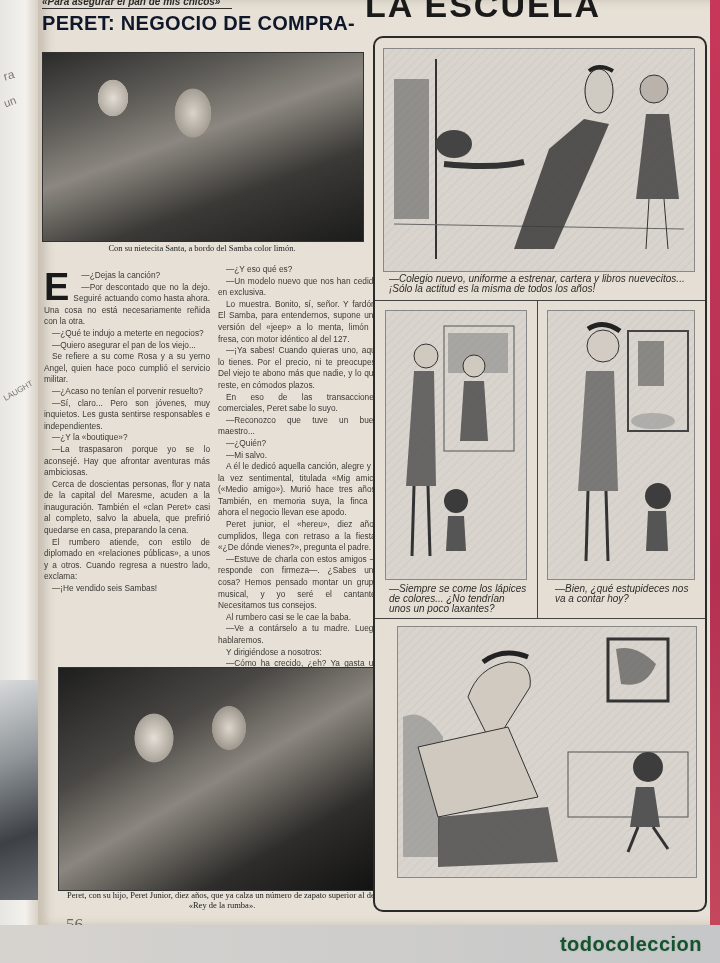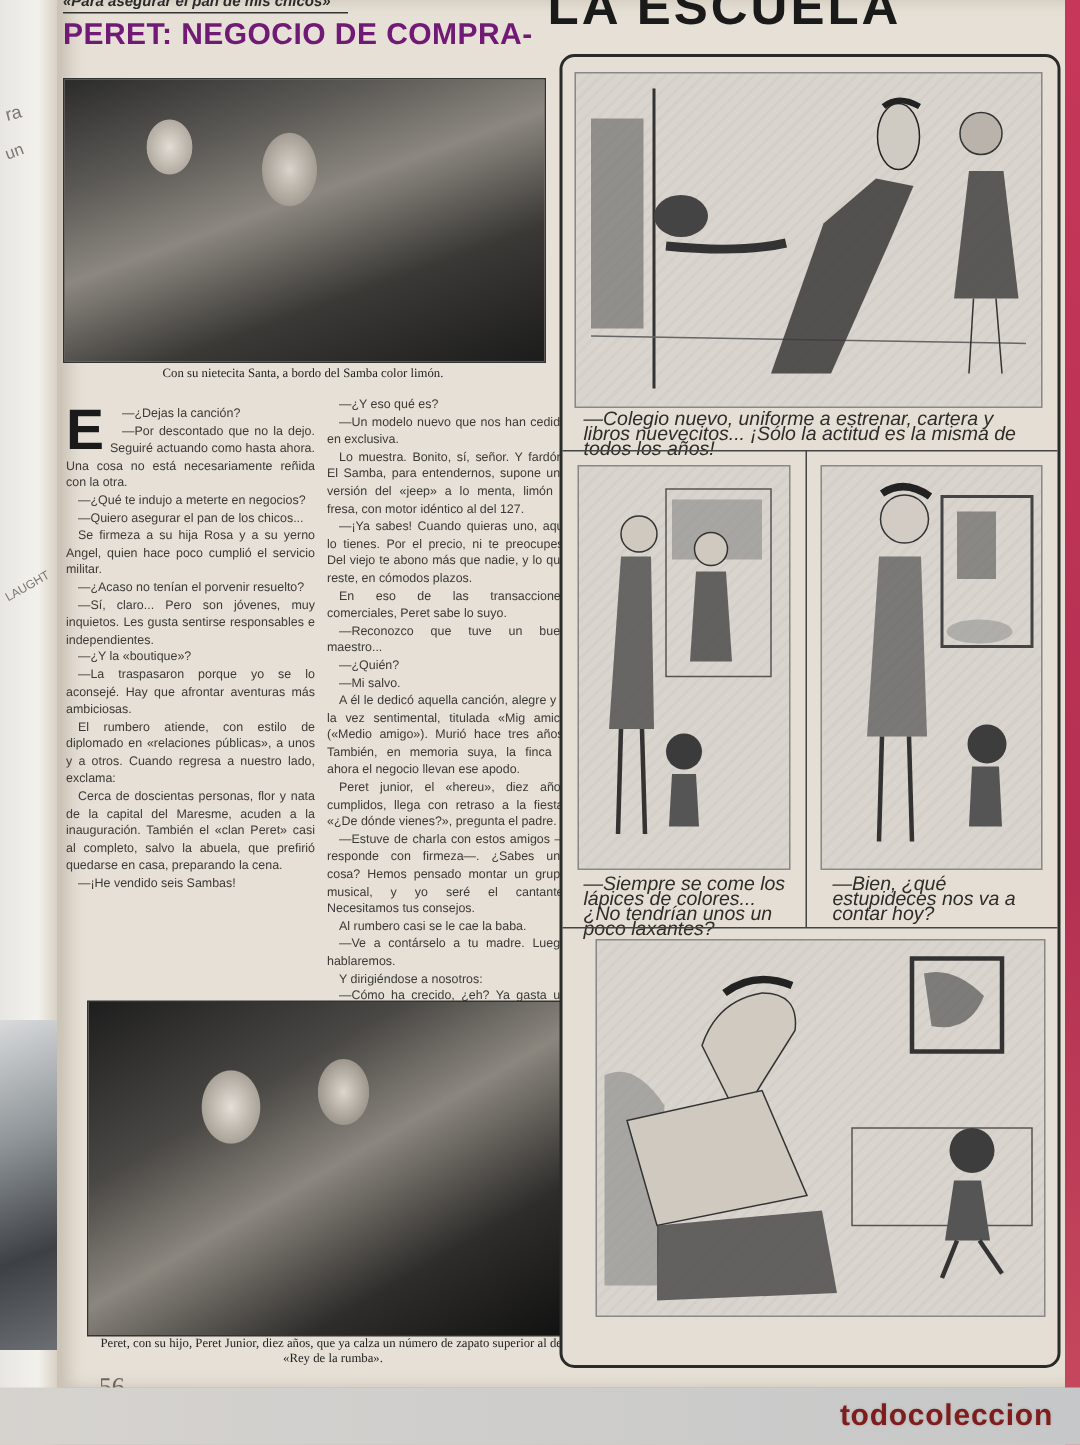--- a/index.html
+++ b/index.html
@@ -30,35 +30,35 @@
     position:absolute; left:38px; top:0; width:674px; height:925px;
     background:#e6e0d6;
     box-shadow: inset 8px 0 10px rgba(120,100,80,0.25);
   }
   .footer-strip {
     position:absolute; left:0; top:925px; width:720px; height:38px;
     background:linear-gradient(90deg,#d6d3cf,#c6c7c8);
   }
   .watermark {
     position:absolute; right:18px; top:933px;
-    font-size:20px; font-weight:bold; color:#7f1d1d; letter-spacing:0.5px;
+    font-size:20px; font-weight:bold; color:#14532d; letter-spacing:0.5px;
     text-shadow:0 0 2px rgba(0,0,0,0.15);
   }
   .kicker {
     position:absolute; left:42px; top:-4px; font-size:10px; font-style:italic; font-weight:bold;
     color:#2a2a2a; border-bottom:1px solid #333; padding-bottom:1px; width:190px;
     white-space:nowrap; overflow:hidden;
   }
   .section-title {
     position:absolute; left:365px; top:-14px; font-size:34px; font-weight:900;
     color:#1a1a1a; letter-spacing:2px;
   }
   .headline {
     position:absolute; left:42px; top:13px; width:330px;
-    font-size:20px; font-weight:bold; line-height:21px; color:#701a75;
+    font-size:20px; font-weight:bold; line-height:21px; color:#0f172a;
     letter-spacing:0.3px;
   }
   .photo1 {
     position:absolute; left:42px; top:52px; width:320px; height:188px;
     background:
       radial-gradient(ellipse 30px 40px at 150px 60px,#d9d4cc 0%,#a49d93 60%,transparent 62%),
       radial-gradient(ellipse 25px 30px at 70px 45px,#e2ddd5 0%,#b2aba1 60%,transparent 62%),
       linear-gradient(160deg,#2b2b2b 0%,#5c5a56 25%,#8c8780 45%,#3a3936 70%,#1c1c1c 100%);
     border:1px solid #333;
   }
@@ -94,21 +94,21 @@
     position:absolute; left:373px; top:36px; width:330px; height:872px;
     border:2px solid #2a2a2a; border-radius:10px; background:#e4ded4;
   }
   .panel {
     position:absolute; background:#d9d5ce; border:1px solid #888;
     background-image:
       repeating-linear-gradient(135deg, rgba(0,0,0,0.025) 0 2px, transparent 2px 6px);
   }
   .panel svg { position:absolute; left:0; top:0; width:100%; height:100%; }
   .comic-cap {
-    position:absolute; font-size:13px; line-height:10px; font-style:italic;
+    position:absolute; font-size:10px; line-height:10px; font-style:italic;
     color:#2e2c29;
   }
   .comic-divider { position:absolute; background:#444; }
 </style>
 </head>
 <body>
 
 <div class="prev-page">
   <span class="ghost" style="top:70px;transform:rotate(-15deg);font-size:12px;">ra</span>
   <span class="ghost" style="top:98px;transform:rotate(-20deg);font-size:11px;">un</span>
@@ -127,28 +127,28 @@
 </div>
 
 <div class="photo1"></div>
 <div class="caption" style="left:42px;top:243px;width:320px;">Con su nietecita Santa, a bordo del Samba color limón.</div>
 
 <div class="body-col" id="col1" style="left:44px;top:270px;width:166px;">
   <span class="dropcap">E</span>
     <p>—¿Dejas la canción?</p>
     <p>—Por descontado que no la dejo. Seguiré actuando como hasta ahora. Una cosa no está necesariamente reñida con la otra.</p>
     <p>—¿Qué te indujo a meterte en negocios?</p>
-    <p>—Quiero asegurar el pan de los chicos...</p>
-    <p>Se firmeza a su hija Rosa y a su yerno Angel, quien hace poco cumplió el servicio militar.</p>
+    <p>—Quiero asegurar el pan de los viejo...</p>
+    <p>Se refiere a su come Rosa y a su yerno Angel, quien hace poco cumplió el servicio militar.</p>
     <p>—¿Acaso no tenían el porvenir resuelto?</p>
     <p>—Sí, claro... Pero son jóvenes, muy inquietos. Les gusta sentirse responsables e independientes.</p>
     <p>—¿Y la «boutique»?</p>
     <p>—La traspasaron porque yo se lo aconsejé. Hay que afrontar aventuras más ambiciosas.</p>
+    <p>Cerca de doscientas personas, flor y nata de la capital del Maresme, acuden a la inauguración. También el «clan Peret» casi al completo, salvo la abuela, que prefirió quedarse en casa, preparando la cena.</p>
     <p>El rumbero atiende, con estilo de diplomado en «relaciones públicas», a unos y a otros. Cuando regresa a nuestro lado, exclama:</p>
-    <p>Cerca de doscientas personas, flor y nata de la capital del Maresme, acuden a la inauguración. También el «clan Peret» casi al completo, salvo la abuela, que prefirió quedarse en casa, preparando la cena.</p>
     <p>—¡He vendido seis Sambas!</p>
   </div>
 <div class="body-col" id="col2" style="left:218px;top:264px;width:160px;">
     <p>—¿Y eso qué es?</p>
     <p>—Un modelo nuevo que nos han cedido en exclusiva.</p>
     <p>Lo muestra. Bonito, sí, señor. Y fardón. El Samba, para entendernos, supone una versión del «jeep» a lo menta, limón y fresa, con motor idéntico al del 127.</p>
     <p>—¡Ya sabes! Cuando quieras uno, aquí lo tienes. Por el precio, ni te preocupes. Del viejo te abono más que nadie, y lo que reste, en cómodos plazos.</p>
     <p>En eso de las transacciones comerciales, Peret sabe lo suyo.</p>
     <p>—Reconozco que tuve un buen maestro...</p>
     <p>—¿Quién?</p>

